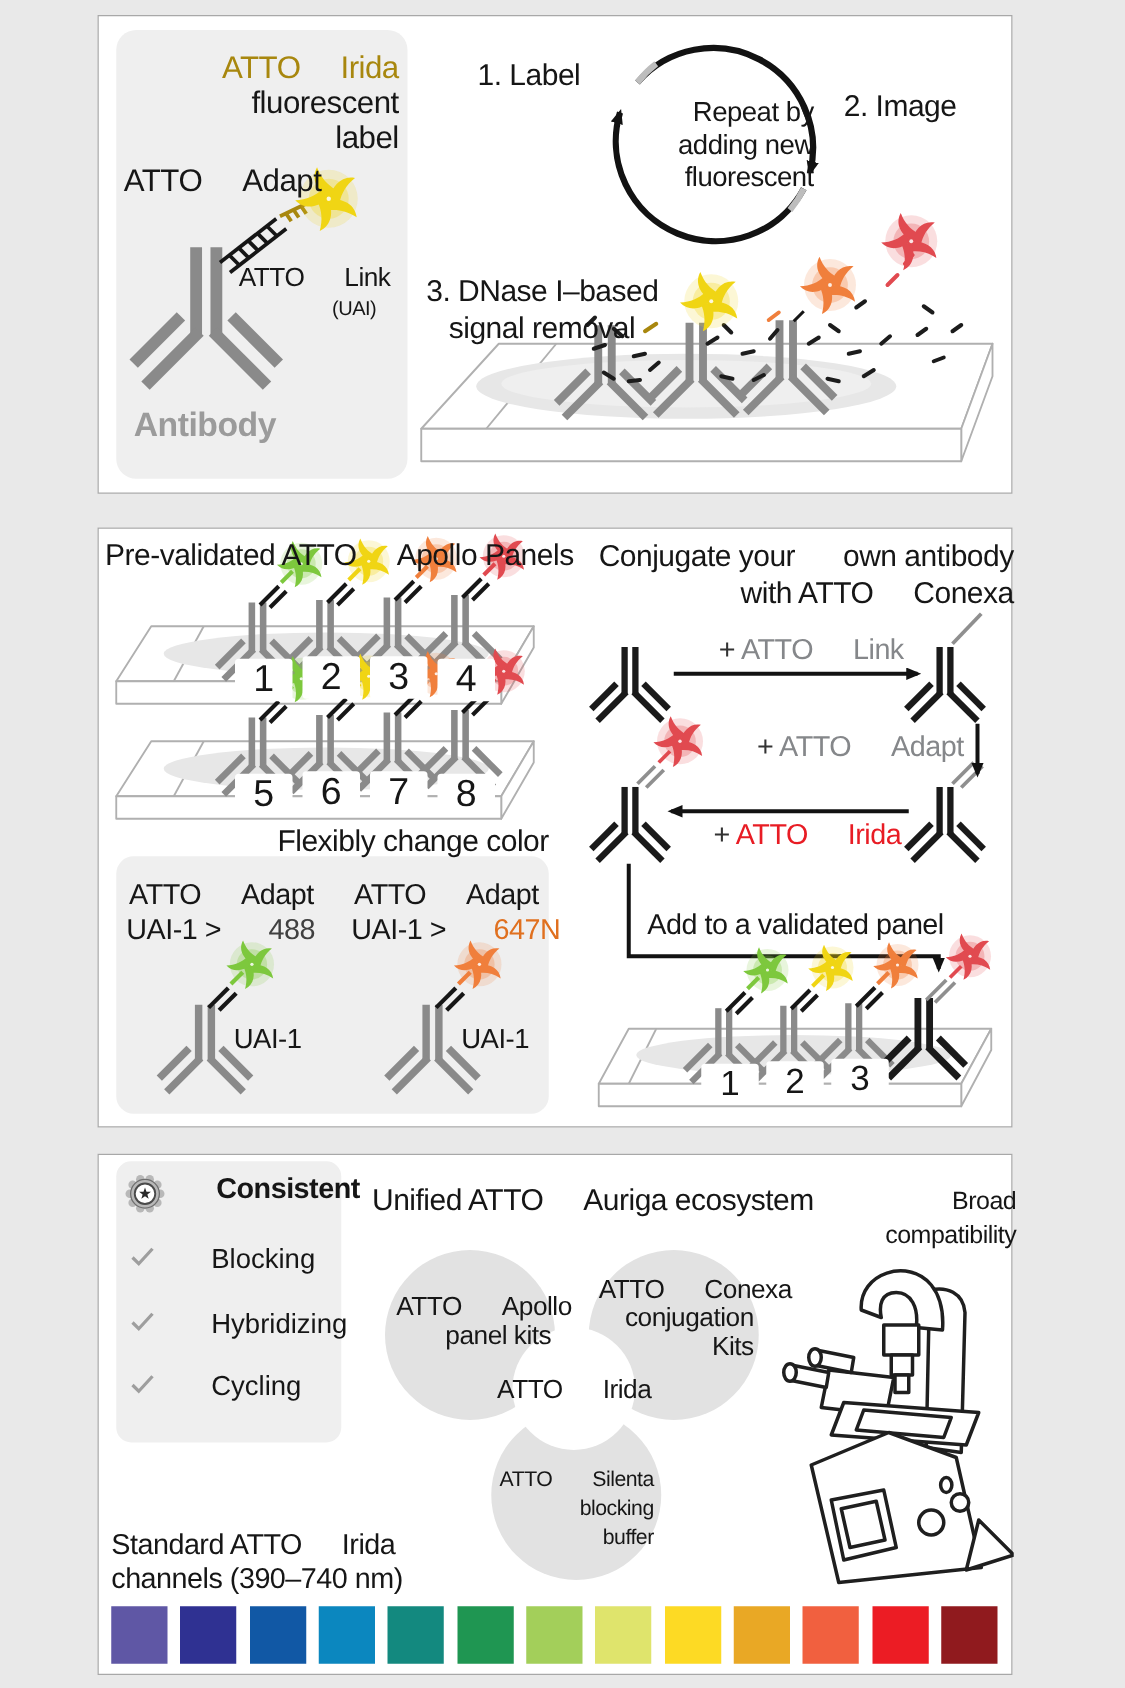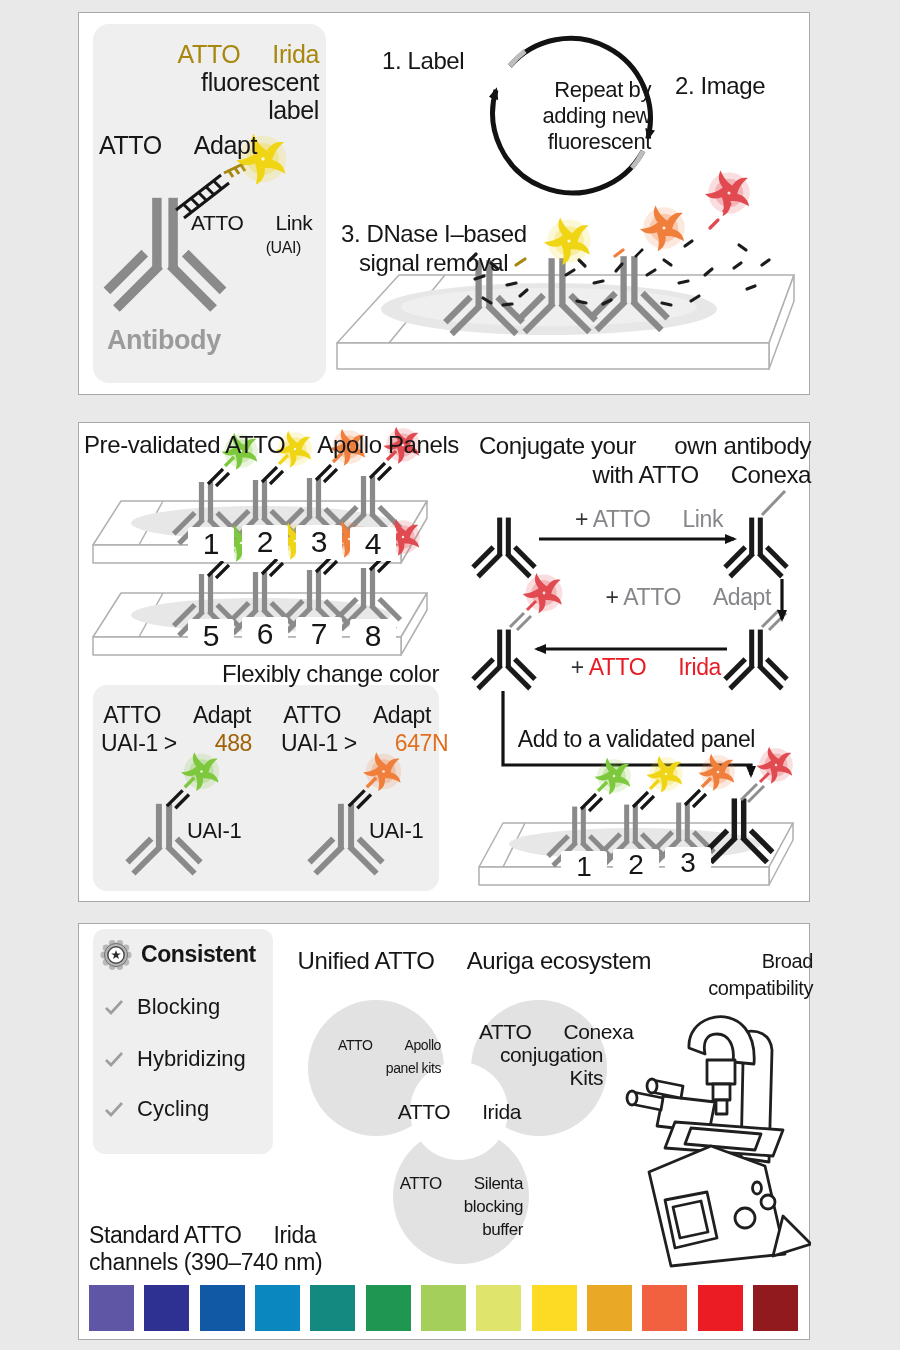--- a/index.html
+++ b/index.html
@@ -14,21 +14,21 @@
     border:1px solid #a8a8a8;box-sizing:border-box;
   }
   .art{position:absolute;left:0;top:0;}
   .graybox{position:absolute;background:#efefef;border-radius:16px;}
   .t{position:absolute;white-space:nowrap;letter-spacing:-0.4px;line-height:1.12;}
   .c{text-align:right;}
   .r{text-align:right;}
   b{font-weight:400;margin-left:32px;}
   .chip{background:#ffffff;padding:0 3px;border-radius:3px;}
   .num{position:absolute;width:40px;text-align:center;font-size:30px;}
-  .row{position:absolute;display:flex;align-items:center;}
+  .row{position:absolute;display:flex;align-items:flex-start;gap:32px;}
   .spectrum{position:absolute;display:flex;justify-content:space-between;}
   .sw{width:45px;height:46px;}
 </style>
 </head>
 <body>
 
 <svg width="0" height="0" style="position:absolute" aria-hidden="true">
   <defs>
     <marker id="arr" markerUnits="userSpaceOnUse" markerWidth="18" markerHeight="14" refX="9" refY="5" orient="auto">
       <path d="M0,0 L12,5 L0,10 Z" fill="#121212"></path>
@@ -304,21 +304,21 @@
   <div class="num chip" style="left:271px;top:104px"><span>4</span></div>
   <div class="num chip" style="left:109px;top:196px"><span>5</span></div>
   <div class="num chip" style="left:163px;top:194px"><span>6</span></div>
   <div class="num chip" style="left:217px;top:194px"><span>7</span></div>
   <div class="num chip" style="left:271px;top:196px"><span>8</span></div>
 
   <div class="t c" style="left:30px;top:238px;width:330px;font-size:24px"><span>Flexibly change color</span></div>
 
   <div class="t c" style="left:22px;top:278px;width:150px;font-size:23px;line-height:28px">
     <span>ATTO</span><b>Adapt</b><br>
-    <span>UAI-1 &gt; </span><b style="color: #a16207;">488</b>
+    <span>UAI-1 &gt; </span><b style="color: #404040;">488</b>
   </div>
   <div class="t c" style="left:202px;top:278px;width:150px;font-size:23px;line-height:28px">
     <span>ATTO</span><b>Adapt</b><br>
     <span>UAI-1 &gt; </span><b style="color: rgb(224, 112, 31);">647N</b>
   </div>
   <div class="t" style="left:108px;top:396px;font-size:22px"><span>UAI-1</span></div>
   <div class="t" style="left:290px;top:396px;font-size:22px"><span>UAI-1</span></div>
 
   <div class="t c" style="left:392px;top:8px;width:340px;font-size:24px;line-height:29px">
     <span>Conjugate your </span><b>own antibody</b><br>
@@ -416,21 +416,21 @@
     <svg width="22" height="22" viewBox="0 0 22 22">
         <polyline points="3,12 8,17 19,5" fill="none" stroke="#9e9e9e" stroke-width="2.6"></polyline>
       </svg>
     <div style="margin-left:12px;font-size:22px">Cycling</div>
   </div>
 
   <div class="t c" style="left:204px;top:24px;width:368px;font-size:24px">
     <span>Unified ATTO</span><b>Auriga</b><span> ecosystem</span>
   </div>
 
-  <div class="t c" style="left:238px;top:110px;width:124px;font-size:14px;line-height:23px">
+  <div class="t c" style="left:238px;top:110px;width:124px;font-size:21px;line-height:23px">
     <span>ATTO</span><b>Apollo</b><br>
     <span>panel kits</span>
   </div>
   <div class="t c" style="left:400px;top:96px;width:124px;font-size:21px;line-height:23px">
     <span>ATTO</span><b>Conexa</b><br>
     <span>conjugation</span><br>
     <span>Kits</span>
   </div>
   <div class="t c" style="left:318px;top:176px;width:124px;font-size:21px">
     <span>ATTO</span><b>Irida</b>

